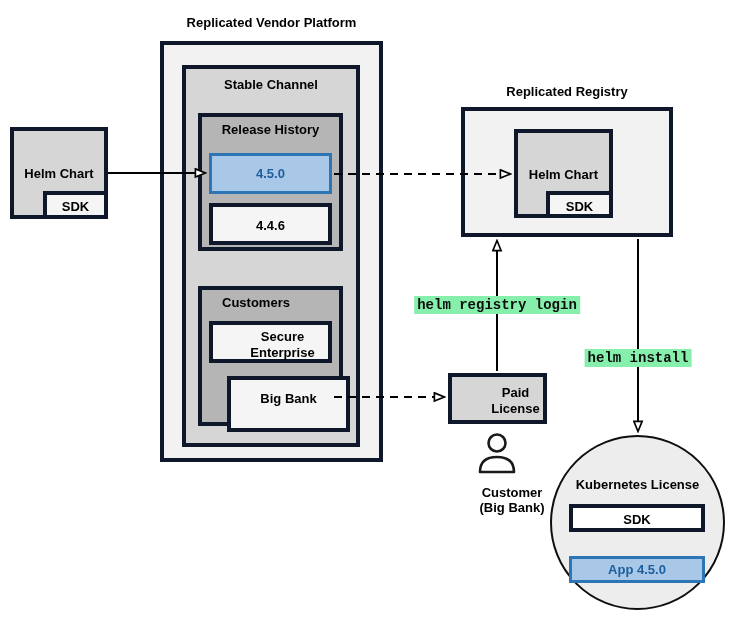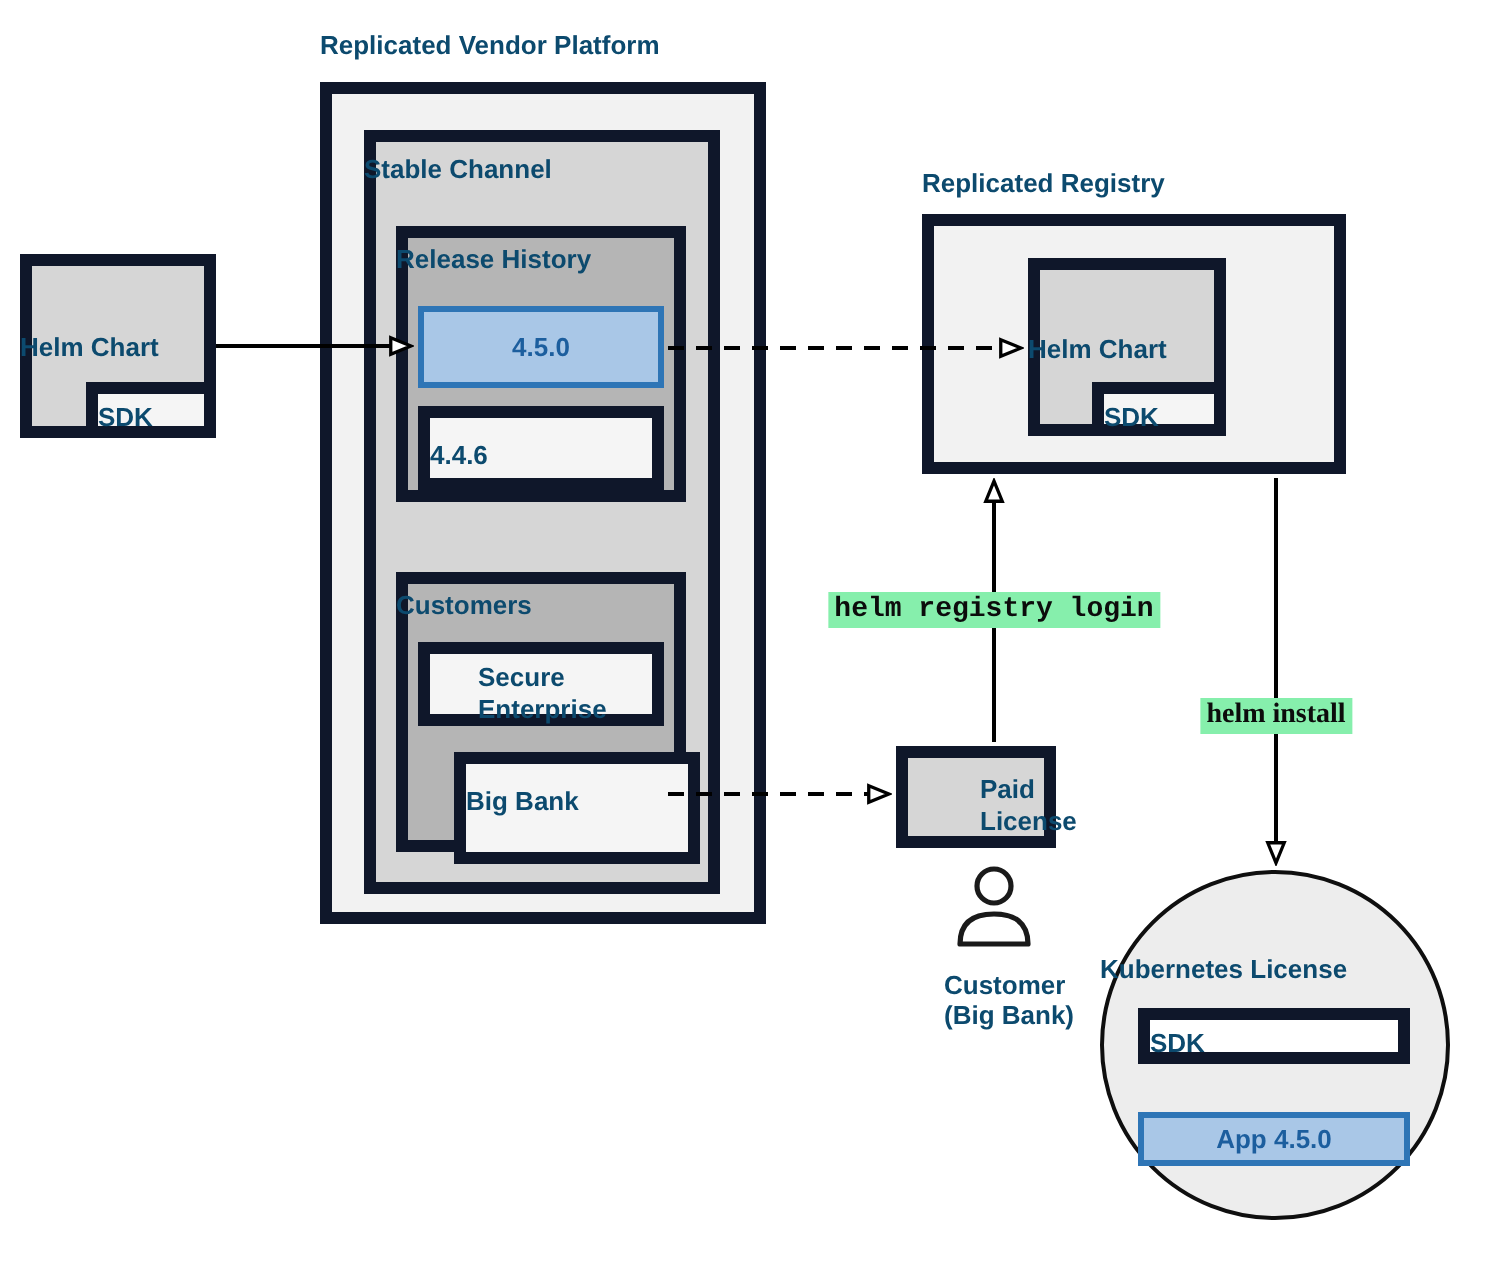--- a/index.html
+++ b/index.html
@@ -1,22 +1,22 @@
 <!DOCTYPE html>
 <html><head>
 <meta charset="utf-8">
 <style>
   * { margin:0; padding:0; box-sizing:border-box; }
   html,body { background:#ffffff; }
   .canvas {
     position:relative; width:747px; height:634px; background:#ffffff;
     font-family:"Liberation Sans", sans-serif; overflow:hidden;
   }
-  .box { position:absolute; border:6px solid #0f172a; }
-  .lbl { position:absolute; text-align:left; font-weight:bold; font-size:13px; color:#0c4a6e; }
+  .box { position:absolute; border:4px solid #0f172a; }
+  .lbl { position:absolute; text-align:center; font-weight:bold; font-size:13px; color:#000000; }
   .fill-lightest { background:#f2f2f2; }
   .fill-mid      { background:#d6d6d6; }
   .fill-dark     { background:#b5b5b5; }
   .fill-off      { background:#f5f5f5; }
   .fill-white    { background:#ffffff; }
   .blue-box {
     background:#a9c7e7; border:3px solid #2e75b6; color:#1c5e9e;
     position:absolute; font-weight:bold; font-size:13px; text-align:center;
   }
   .center-line { display:block;margin-left:24px; }
@@ -66,21 +66,21 @@
   <div class="box fill-mid" style="left:10px; top:127px; width:98px; height:92px;"></div>
   <div class="lbl" style="left:10px; top:166px; width:98px;">Helm Chart</div>
   <div class="box fill-off lbl" style="left:43px; top:191px; width:65px; height:28px; line-height:24px;">SDK</div>
 
   <div class="lbl" style="left:461px; top:84px; width:212px;">Replicated Registry</div>
   <div class="box fill-lightest" style="left:461px; top:107px; width:212px; height:130px;"></div>
   <div class="box fill-mid" style="left:514px; top:129px; width:99px; height:89px;"></div>
   <div class="lbl" style="left:514px; top:167px; width:99px;">Helm Chart</div>
   <div class="box fill-off lbl" style="left:546px; top:191px; width:67px; height:27px; line-height:23px;">SDK</div>
 
-  <div class="box fill-mid lbl two-line" style="left:448px; top:373px; width:80px; height:51px; padding-top:8px;padding-left:12px;">
+  <div class="box fill-mid lbl two-line" style="left:448px; top:373px; width:99px; height:51px; padding-top:8px;padding-left:12px;">
     <span class="center-line">Paid</span>
     <span class="center-line">License</span>
   </div>
 
   <svg class="person-svg" style="left:475px; top:429px;" width="44" height="46" viewBox="0 0 44 46">
     <circle cx="22" cy="14" r="8.5" fill="#ffffff" stroke="#1a1a1a" stroke-width="2.6"></circle>
     <path d="M5,43 c0,-11 7,-15 17,-15 s17,4 17,15 z" fill="#ffffff" stroke="#1a1a1a" stroke-width="2.6" stroke-linejoin="round"></path>
   </svg>
   <div class="lbl" style="left:448px; top:485px; width:104px; line-height:15px;">
     <span class="center-line">Customer</span>
@@ -99,15 +99,15 @@
       </marker>
     </defs>
     <line x1="108" y1="173" x2="205" y2="173" stroke="#000" stroke-width="2" marker-end="url(#arrowOpen)"></line>
     <line x1="334" y1="174" x2="510" y2="174" stroke="#000" stroke-width="2" stroke-dasharray="8,6" marker-end="url(#arrowOpen)"></line>
     <line x1="334" y1="397" x2="444" y2="397" stroke="#000" stroke-width="2" stroke-dasharray="8,6" marker-end="url(#arrowOpen)"></line>
     <line x1="497" y1="371" x2="497" y2="241" stroke="#000" stroke-width="2" marker-end="url(#arrowOpen)"></line>
     <line x1="638" y1="239" x2="638" y2="431" stroke="#000" stroke-width="2" marker-end="url(#arrowOpen)"></line>
   </svg>
 
   <div class="cmd" style="left:497px; top:296px;">helm registry login</div>
-  <div class="cmd" style="left:638px; top:349px;font-family:Liberation Serif, serif;">helm install</div>
+  <div class="cmd" style="left:638px; top:349px;">helm install</div>
 
 </div>
 
 </body></html>

